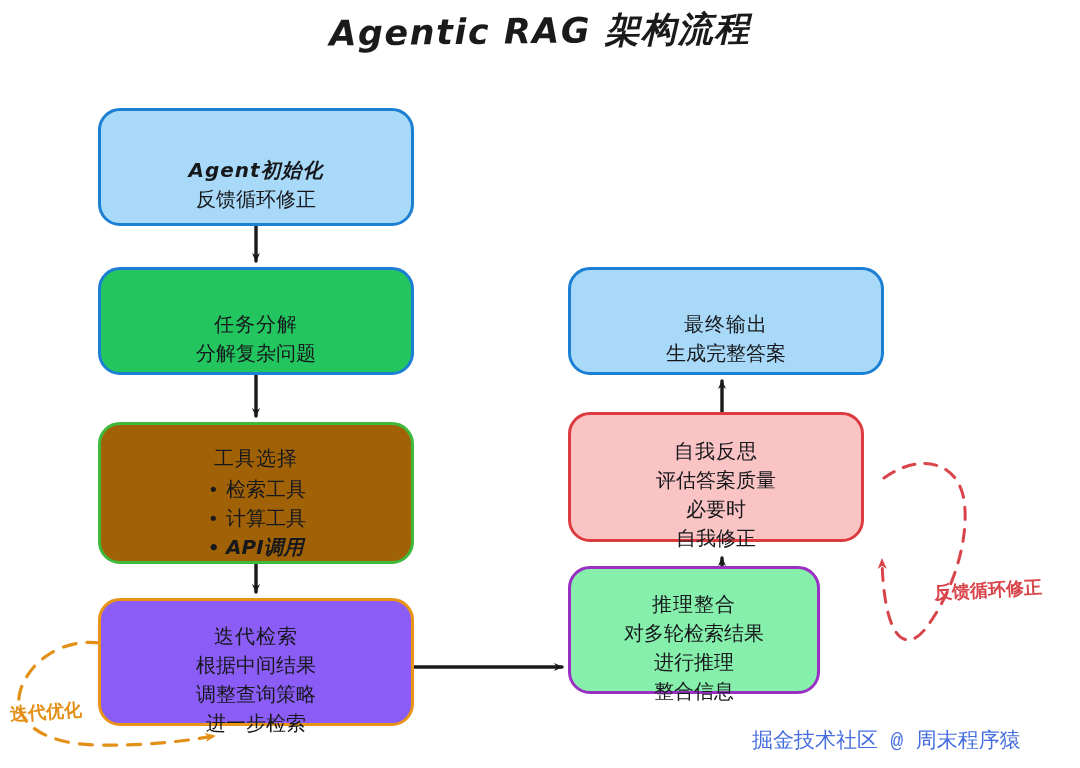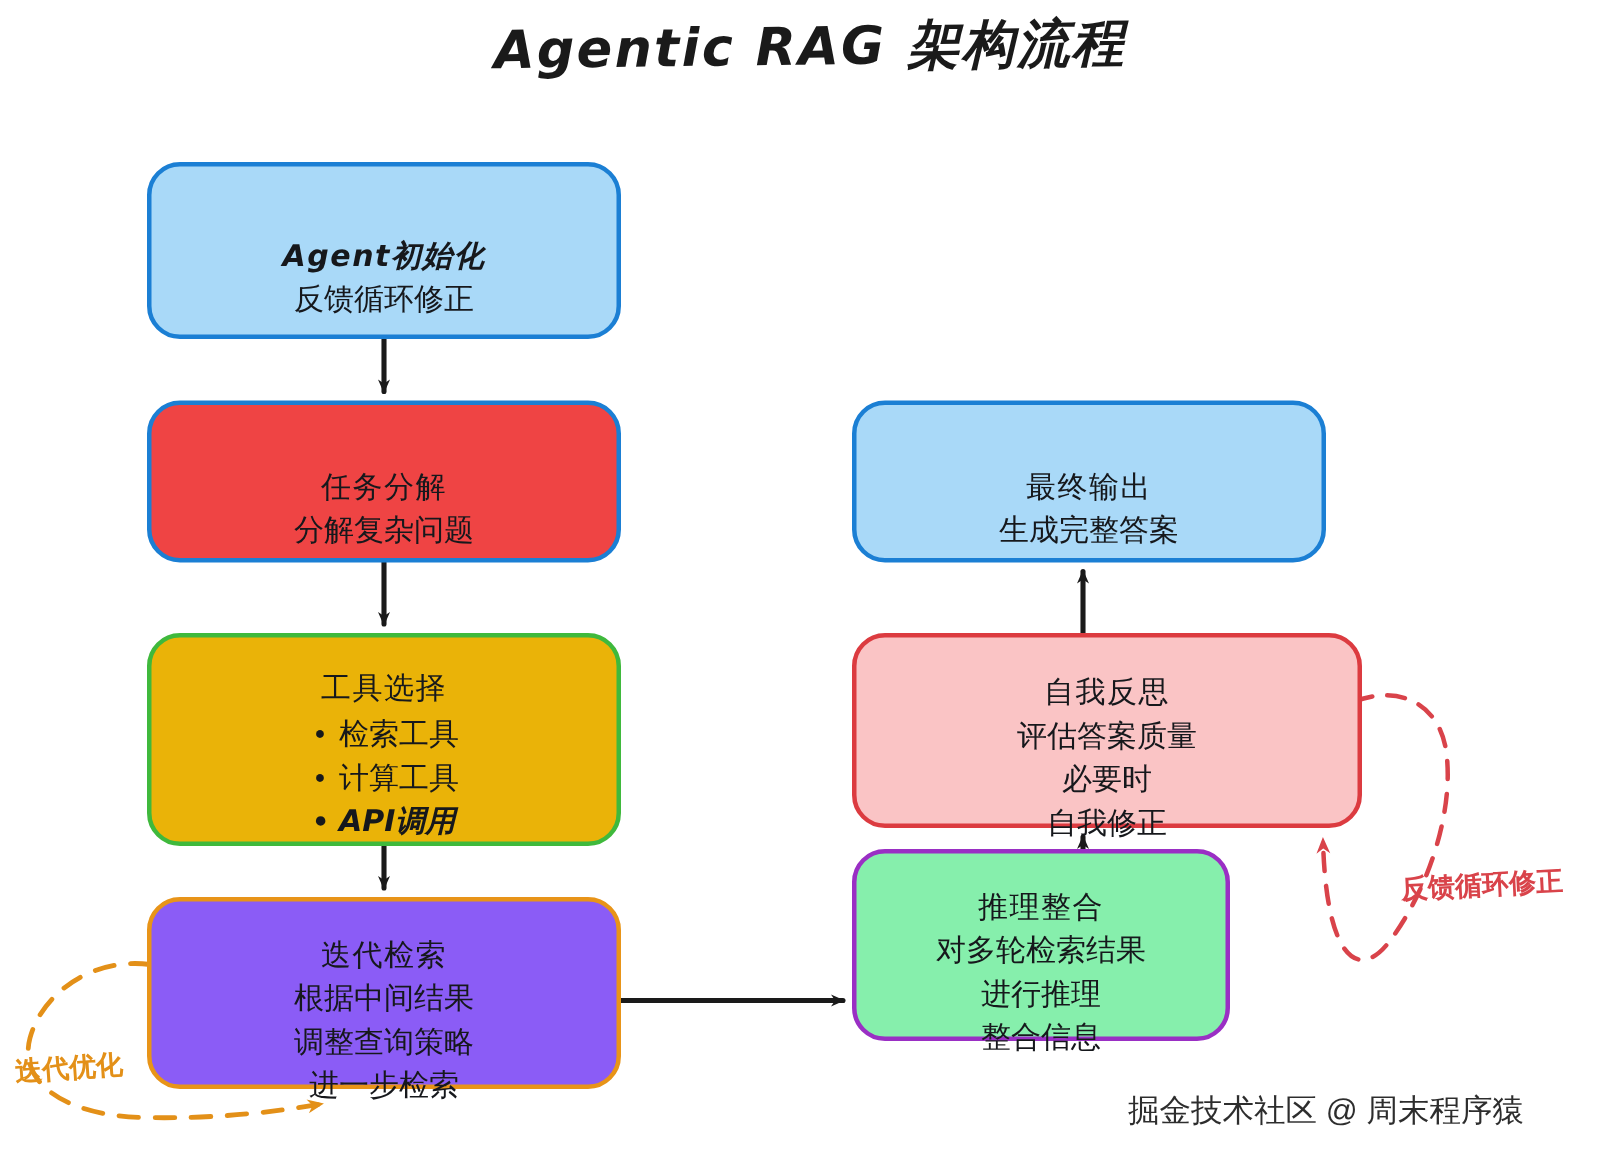--- a/index.html
+++ b/index.html
@@ -75,49 +75,49 @@
     display: inline-block;
     width: 18px;
     font-size: 18px;
   }
   .mono-em { font-style: italic; font-weight: 700; }
 
   
   #n-agent-init   { left: 98px;  top: 108px; width: 316px; height: 118px;
                     background: #a9d9f8; border-color: #1b7fd4; }
   #n-task-decomp  { left: 98px;  top: 267px; width: 316px; height: 108px;
-                    background: #ef4444; border-color: #1b7fd4; }
+                    background: #22c55e; border-color: #1b7fd4; }
   #n-tool-select  { left: 98px;  top: 422px; width: 316px; height: 142px;
-                    background: #eab308; border-color: #3fb93c; }
+                    background: #a16207; border-color: #3fb93c; }
   #n-iter-search  { left: 98px;  top: 598px; width: 316px; height: 128px;
                     background: #8b5cf6; border-color: #e89418; }
   #n-final-output { left: 568px; top: 267px; width: 316px; height: 108px;
                     background: #a9d9f8; border-color: #1b7fd4; }
-  #n-self-reflect { left: 568px; top: 422px; width: 340px; height: 130px;
+  #n-self-reflect { left: 568px; top: 412px; width: 296px; height: 130px;
                     background: #fac4c5; border-color: #dc3b40; }
   #n-reasoning    { left: 568px; top: 566px; width: 252px; height: 128px;
                     background: #86efac; border-color: #9a2fc4; }
 
   .loop-label {
     position: absolute;
     font-family: "DejaVu Sans", sans-serif;
     font-size: 18px;
     font-weight: 700;
     white-space: nowrap;
   }
   #lbl-iterate  { left: 10px;  top: 700px; color: #e39018; transform: rotate(-4deg); }
   #lbl-feedback { left: 934px; top: 578px; color: #d9434a; transform: rotate(-3deg); }
 
   .watermark {
     position: absolute;
     left: 752px;
     top: 726px;
-    font-family: Liberation Sans, sans-serif;
+    font-family: Liberation Mono, monospace;
     font-size: 21px;
-    color: #000000;
+    color: #1d4ed8;
     opacity: 0.82;
     white-space: nowrap;
   }
 </style>
 </head>
 <body>
 
 <div id="canvas">
 
   <div class="title">Agentic RAG 架构流程</div>

